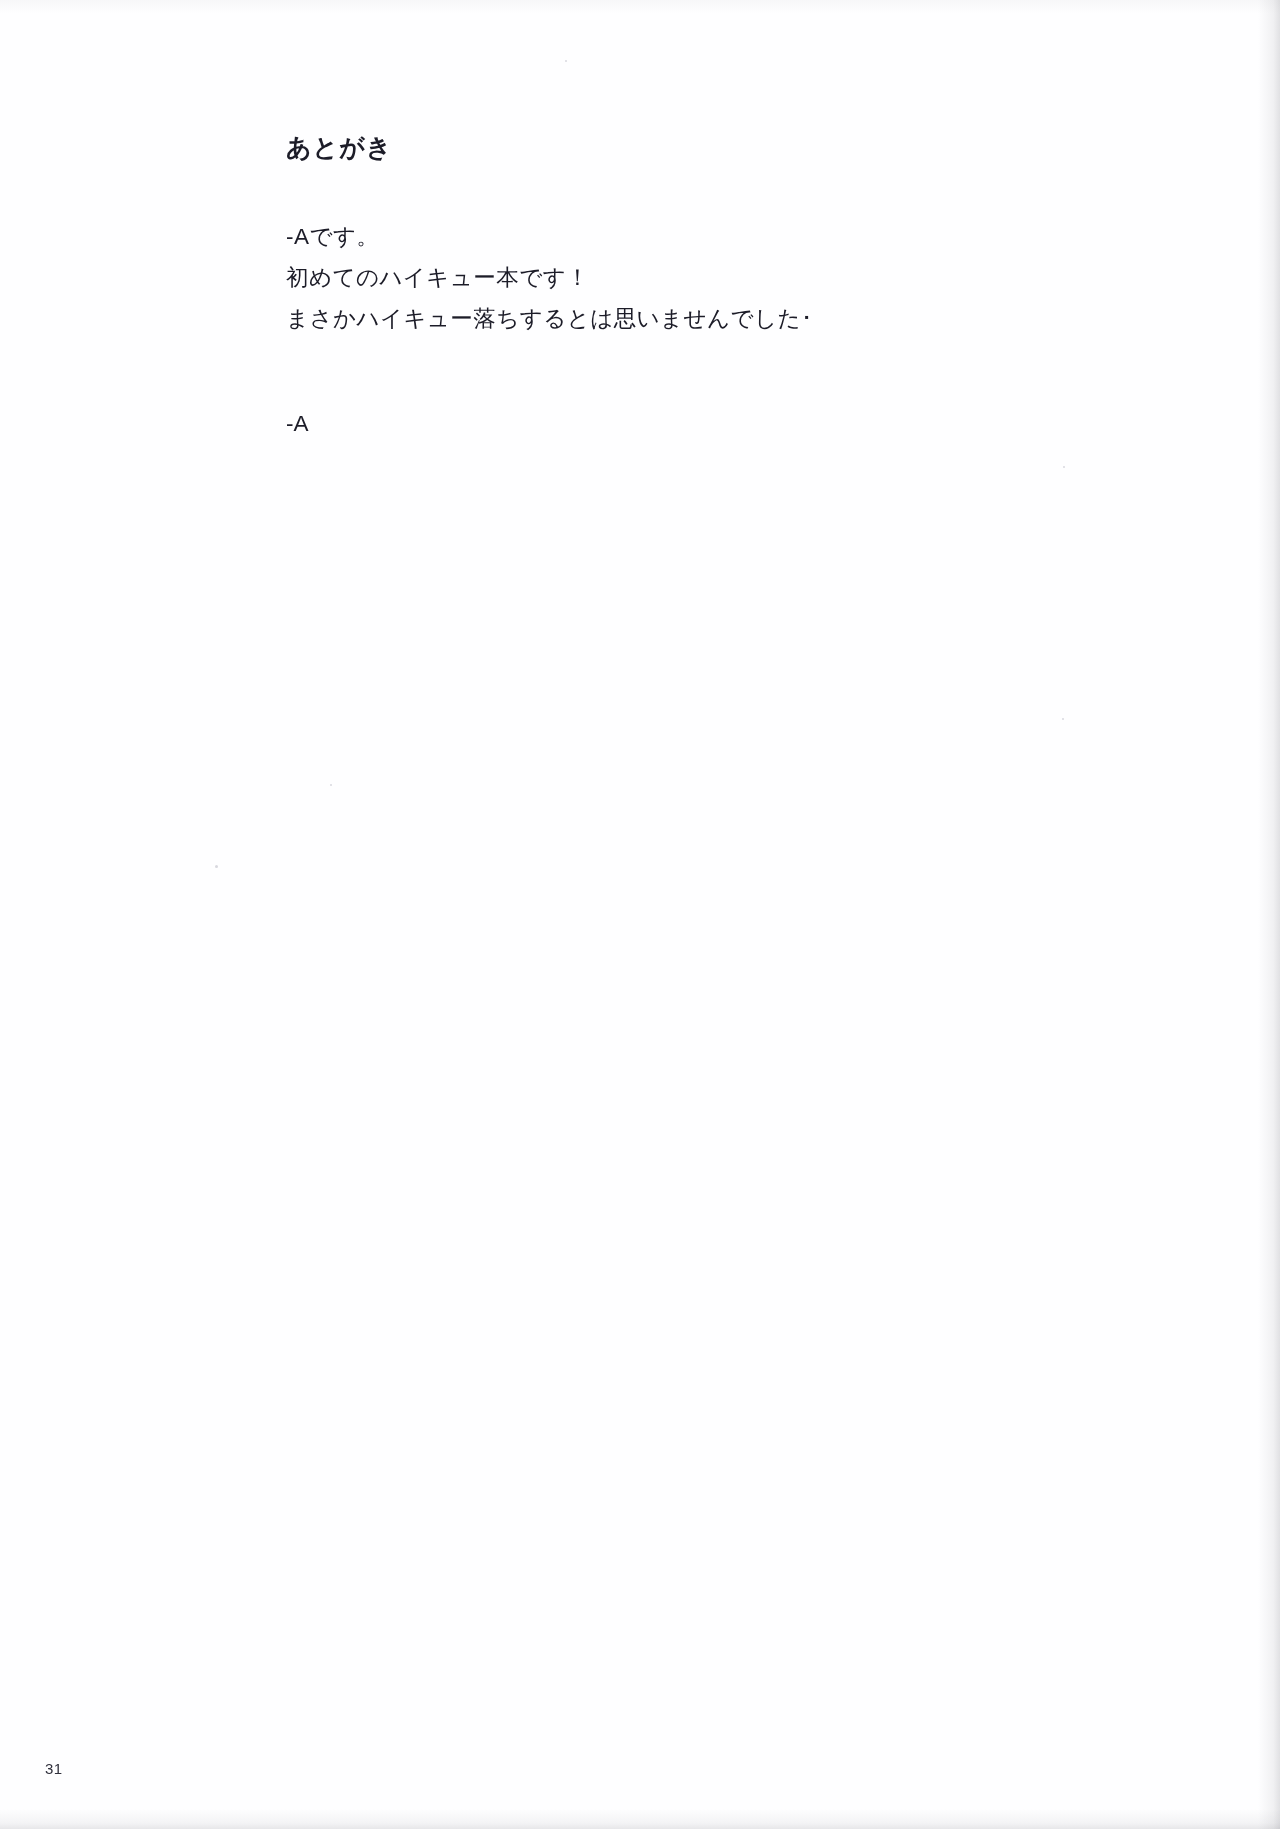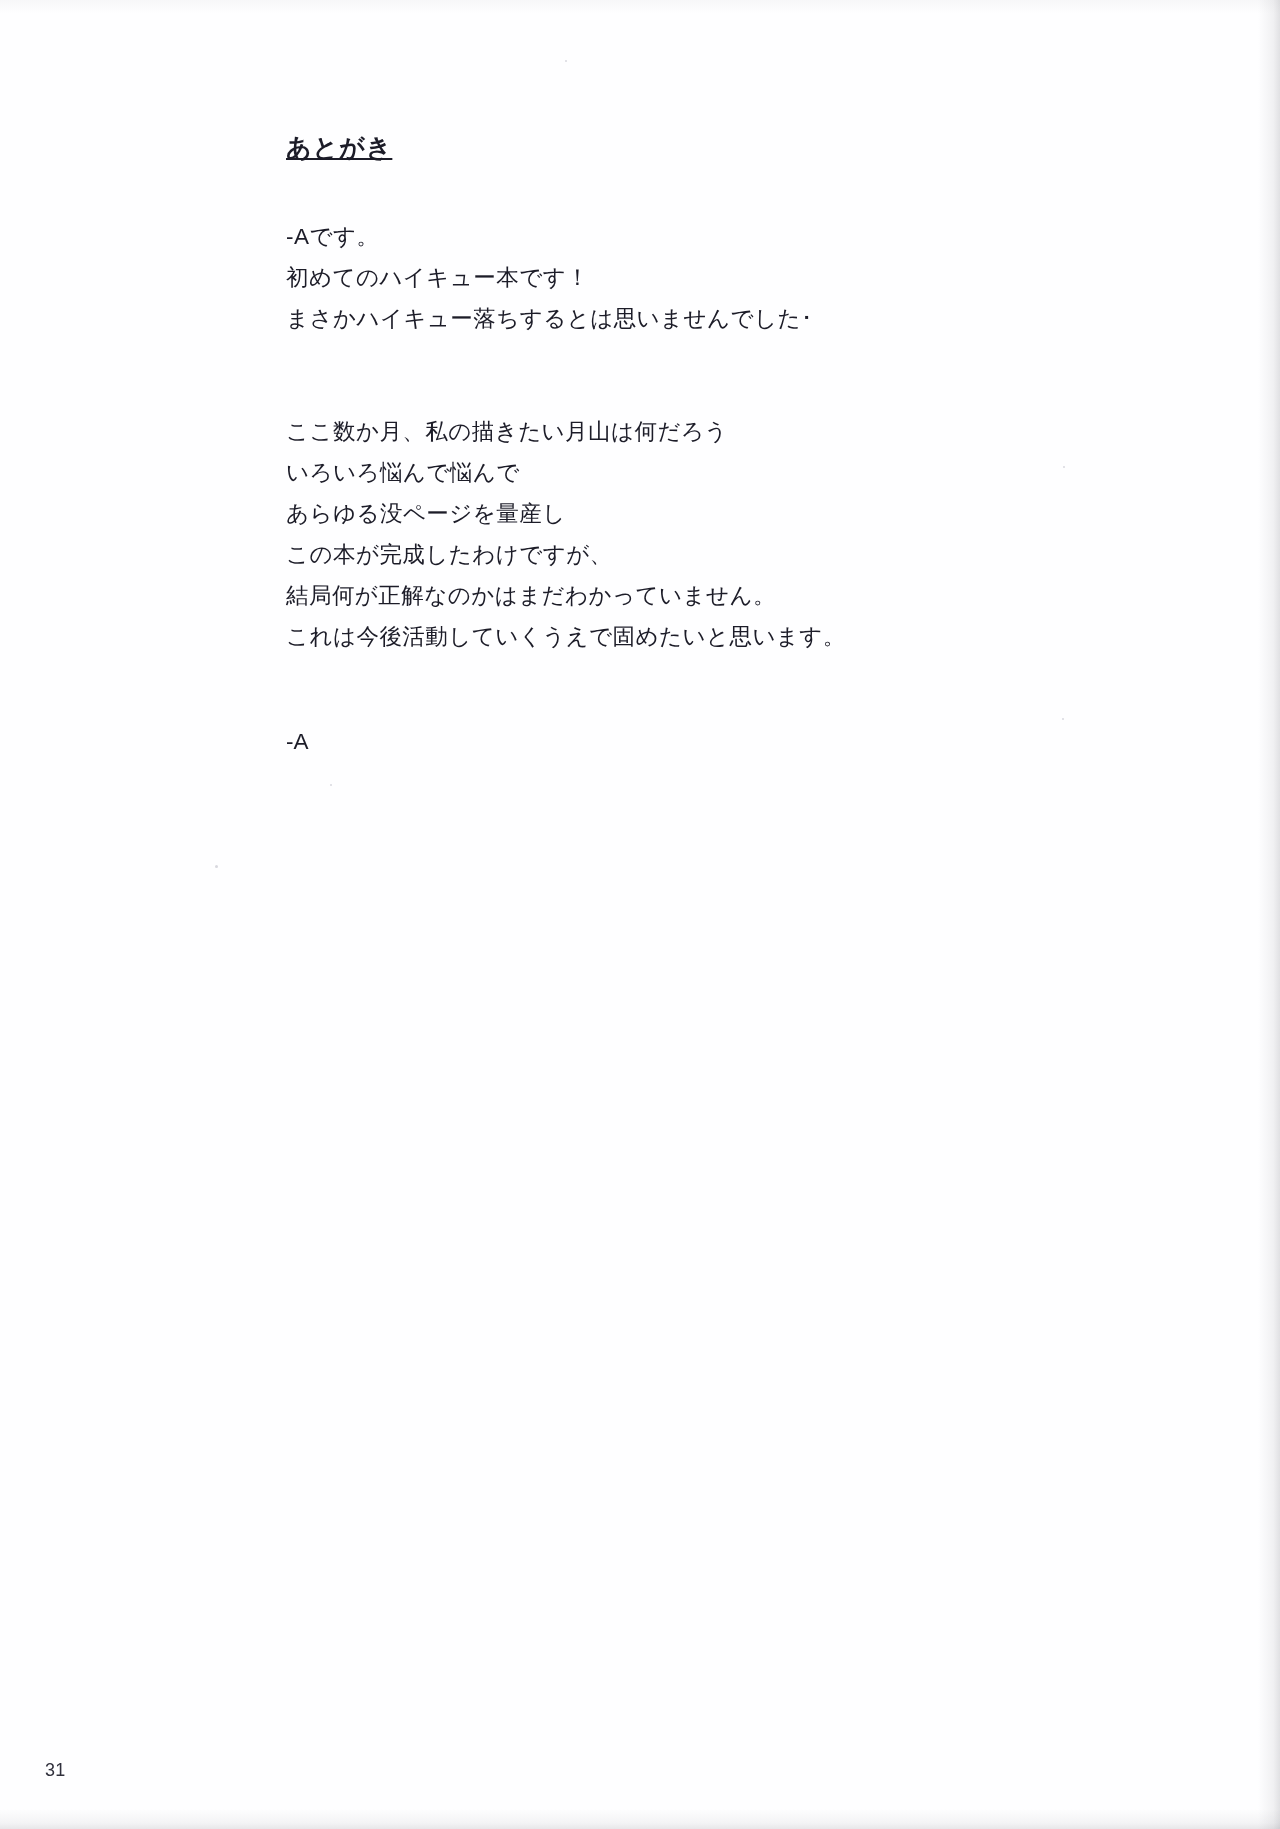--- a/index.html
+++ b/index.html
@@ -57,21 +57,20 @@
     top: 130px;
     width: 760px;
   }
 
   .afterword-title {
     font-size: 25px;
     line-height: 34px;
     letter-spacing: 0.04em;
     color: #1c1c28;
     margin: 0 0 0 0;
-    text-decoration: underline;
   }
 
   .block {
     font-size: 22.5px;
     line-height: 41px;
     letter-spacing: 0.02em;
     color: #1c1c28;
     white-space: pre-line;
     margin: 0;
   }
@@ -79,21 +78,21 @@
   .b1 { margin-top: 52px; }
   .b2 { margin-top: 72px; }
   .b3 { margin-top: 318px; }
   .b4 { margin-top: 30px; }
   .sig { margin-top: 68px; font-size: 22.5px; line-height: 34px; color: #1c1c28; }
 
   .page-number {
     position: absolute;
     left: 45px;
     top: 1760px;
-    font-size: 18px;
+    font-size: 15px;
     color: #30303c;
     letter-spacing: 0.02em;
   }
 
   
   .speck {
     position: absolute;
     background: rgba(130,130,145,0.30);
     border-radius: 50%;
   }
@@ -114,26 +113,20 @@
   <div class="speck" style="left:330px; top:784px; width:2px; height:2px;"></div>
 
   <div class="content">
 
     <h1 class="afterword-title">あとがき</h1>
 
     <p class="block b1">-Aです。
 初めてのハイキュー本です！
 まさかハイキュー落ちするとは思いませんでした･</p>
 
-    <p class="block b2">ここ数か月、私の描きたい月山は何だろう
-いろいろ悩んで悩んで
-あらゆる没ページを量産し
-この本が完成したわけですが、
-結局何が正解なのかはまだわかっていません。
-これは今後活動していくうえで固めたいと思います。</p>
 
 
 
     <p class="sig">-A</p>
 
   </div>
 
   <div class="page-number">31</div>
 
 </div>

